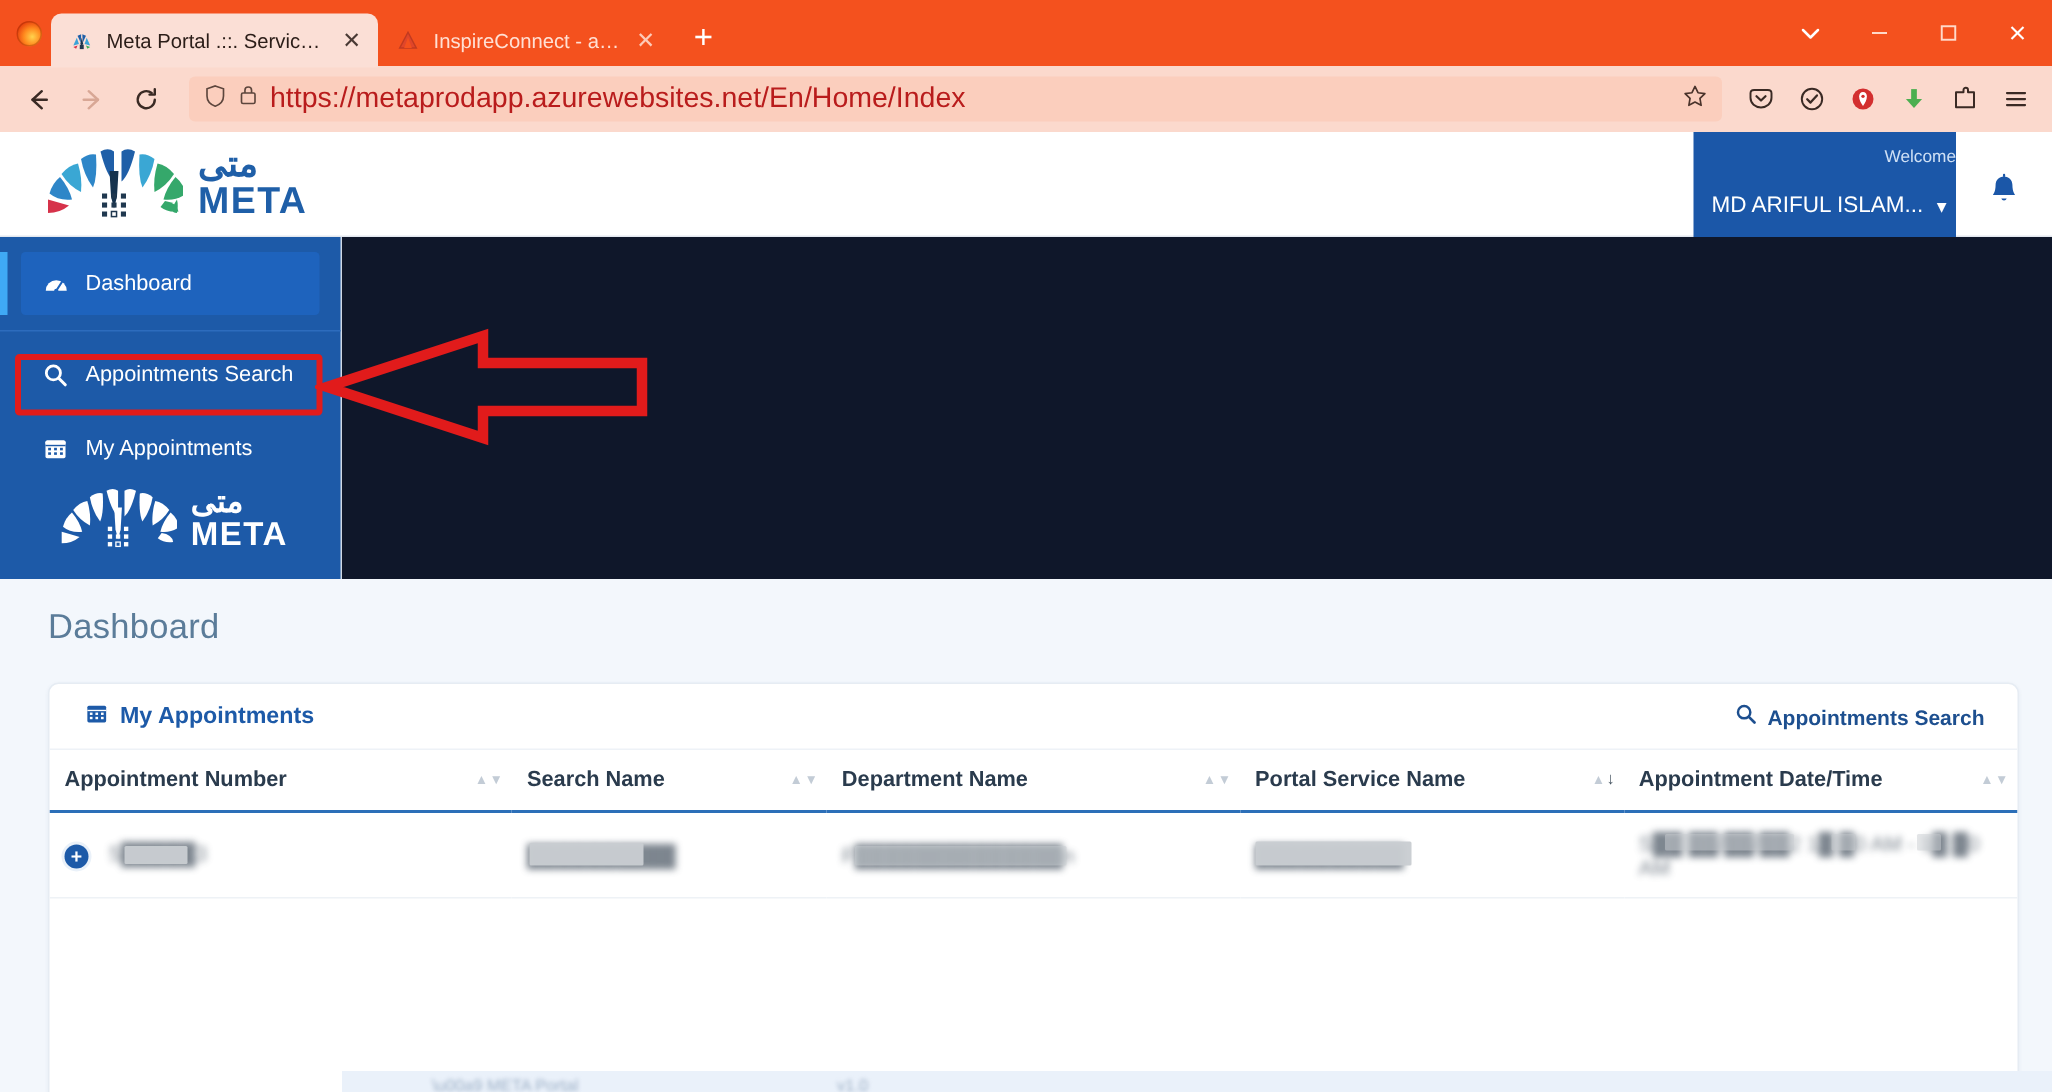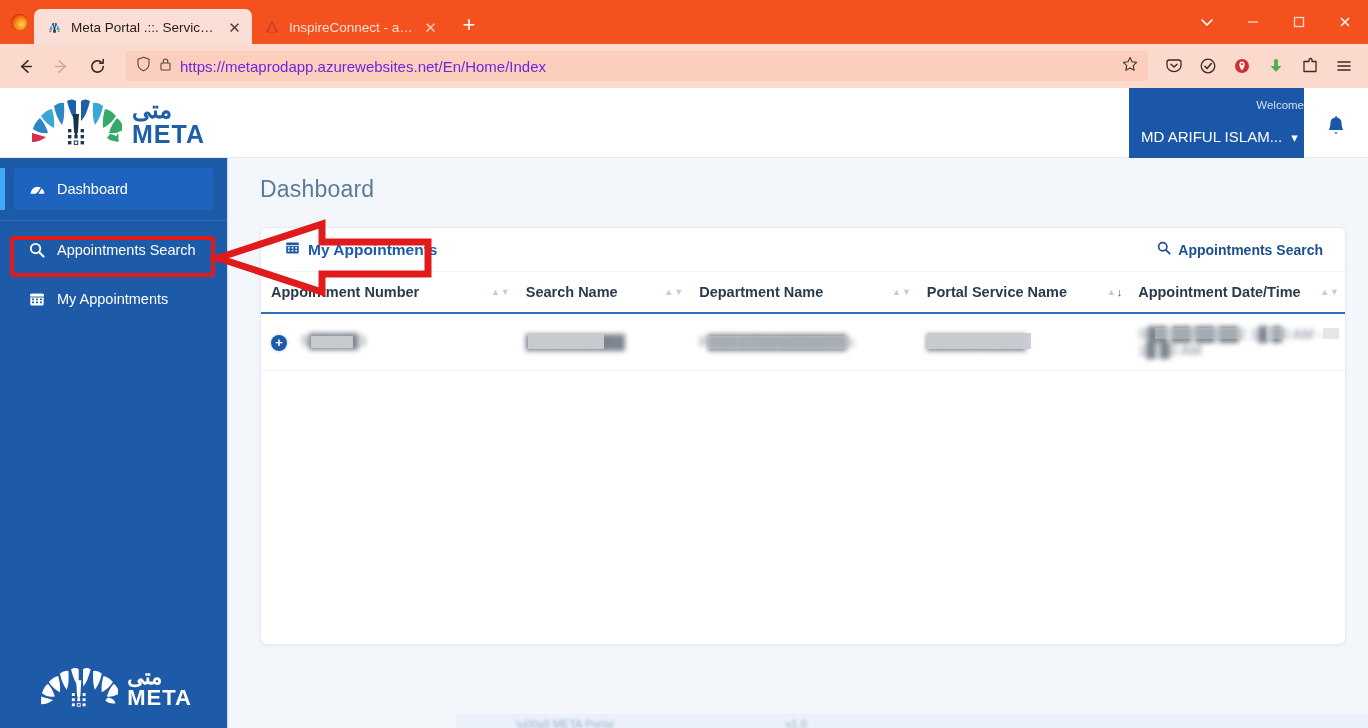--- a/index.html
+++ b/index.html
@@ -70,21 +70,21 @@
     color: #3a2a24; flex: 0 0 auto;
   }
   .navbtn.disabled { color: #c99a86; }
   .urlbar {
     flex: 1 1 auto; height: 30px; margin: 0 8px 0 10px;
     background: #fbcebd; border-radius: 4px;
     display: flex; align-items: center; padding: 0 10px; gap: 8px;
     min-width: 0;
   }
   .url-text {
-    flex: 1 1 auto; font-size: 15px; color: #6d28d9;
+    flex: 1 1 auto; font-size: 19px; color: #b91c1c;
     white-space: nowrap; overflow: hidden; text-overflow: ellipsis;
   }
   .tbicons { display: flex; align-items: center; gap: 2px; flex: 0 0 auto; }
   .tbi {
     width: 32px; height: 32px; display: flex;
     align-items: center; justify-content: center; color: #3a2a24;
   }
 
   
   .page {
@@ -107,21 +107,21 @@
   .welcome-name {
     font-size: 15px; font-weight: 400; display: flex;
     align-items: center; gap: 9px; line-height: 1.35; margin-top: 14px;
   }
   .bell {
     position: absolute; right: 18px; top: 24px;
     width: 28px; height: 28px; color: #1b57a8;
     display: flex; align-items: center; justify-content: center;
   }
 
-  .body-area { display: flex; height: 570px; }
+  .body-area { display: flex; height: 570px; flex-direction: column; }
 
   .sidebar {
     width: 228px; flex: 0 0 228px; background: #1d5aa8;
     position: relative; border-right: 1px solid #cfd8e3;
   }
   .side-item {
     height: 42px; margin: 0 14px; display: flex; align-items: center;
     gap: 11px; color: #ffffff; font-size: 14.5px; padding-left: 14px;
     border-radius: 3px;
   }

